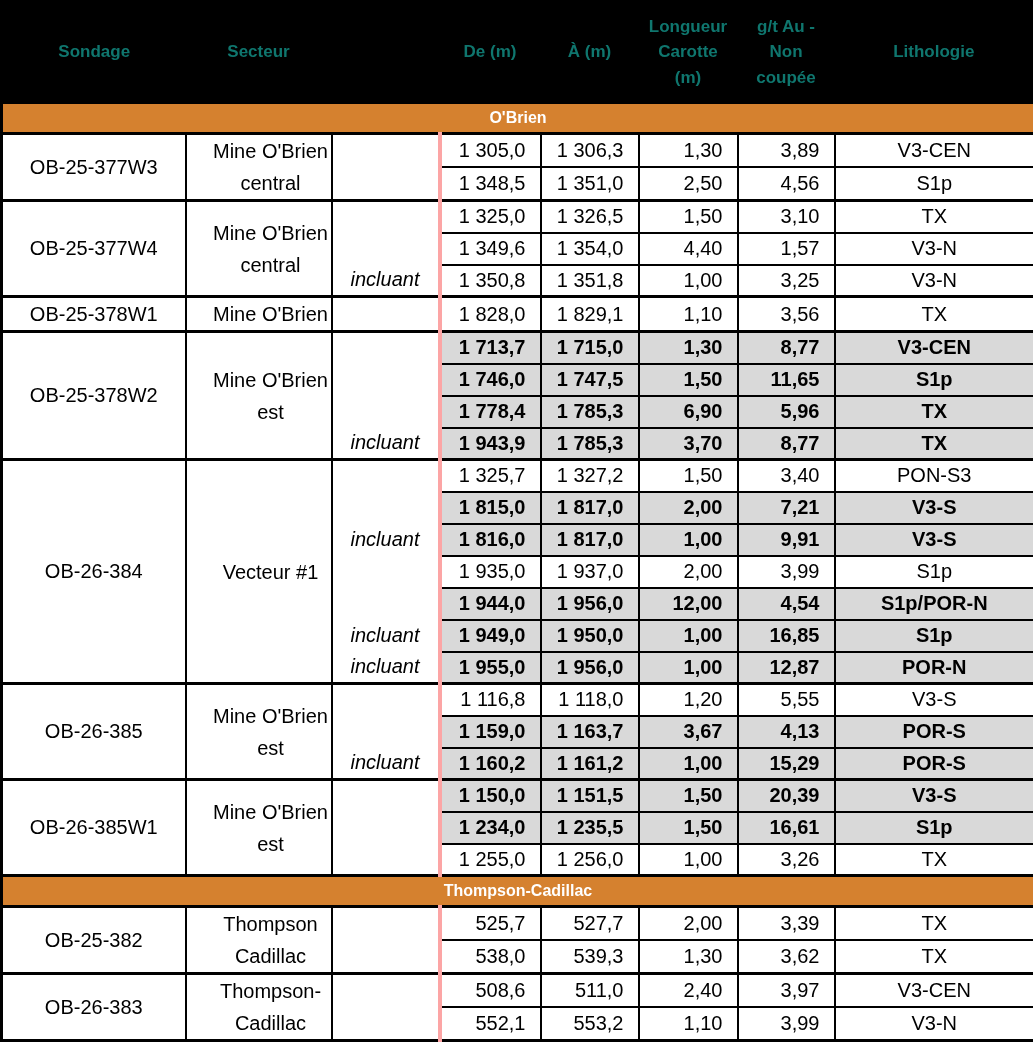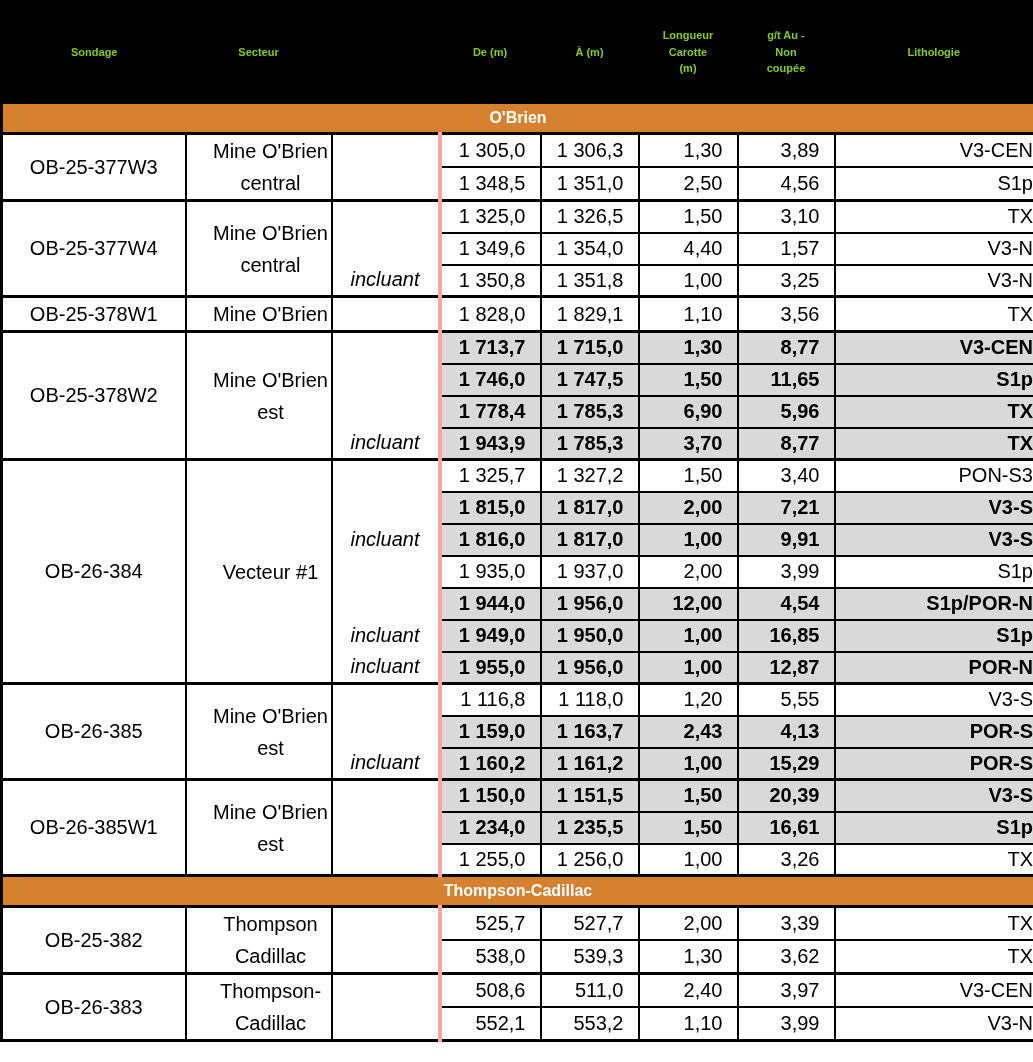--- a/index.html
+++ b/index.html
@@ -14,23 +14,23 @@
   table.results {
     border-collapse: collapse;
     table-layout: fixed;
     width: 1033px;
     border: 3px solid #000;
   }
   
   thead tr { height: 101px; }
   thead th {
     background: #000;
-    color: #84cc16;
+    color: #0f766e;
     font-weight: bold;
-    font-size: 11px;
+    font-size: 17px;
     text-align: center;
     vertical-align: middle;
     white-space: pre-line;
     line-height: 1.5;
     border: 0;
     padding: 0;
   }
   
   tr.band { height: 31px; }
   tr.band td {
@@ -67,21 +67,21 @@
     text-align: center;
     font-style: italic;
     border-right: 4px solid #fca5a5;
     margin-top: 36px;
   }
   td.c-de, td.c-a, td.c-lg, td.c-gt {
     text-align: right;
     padding-right: 14px;
     border-right: 2px solid #000;
   }
-  td.c-litho { text-align: right; }
+  td.c-litho { text-align: center; }
   
   tr.group-start > td { border-top: 3px solid #000; }
   
   td.sub { border-top: 2px solid #000; }
   
   td.hl {
     background: #D9D9D9;
     font-weight: bold;
   }
 </style>
@@ -277,21 +277,21 @@
           <td class="c-de">1 116,8</td>
           <td class="c-a">1 118,0</td>
           <td class="c-lg">1,20</td>
           <td class="c-gt">5,55</td>
           <td class="c-litho">V3-S</td>
         </tr>
         <tr class="data-row">
           <td class="c-incl"></td>
           <td class="c-de hl sub">1 159,0</td>
           <td class="c-a hl sub">1 163,7</td>
-          <td class="c-lg hl sub">2,43</td>
+          <td class="c-lg hl sub">3,67</td>
           <td class="c-gt hl sub">4,13</td>
           <td class="c-litho hl sub">POR-S</td>
         </tr>
         <tr class="data-row">
           <td class="c-incl">incluant</td>
           <td class="c-de hl sub">1 160,2</td>
           <td class="c-a hl sub">1 161,2</td>
           <td class="c-lg hl sub">1,00</td>
           <td class="c-gt hl sub">15,29</td>
           <td class="c-litho hl sub">POR-S</td>

